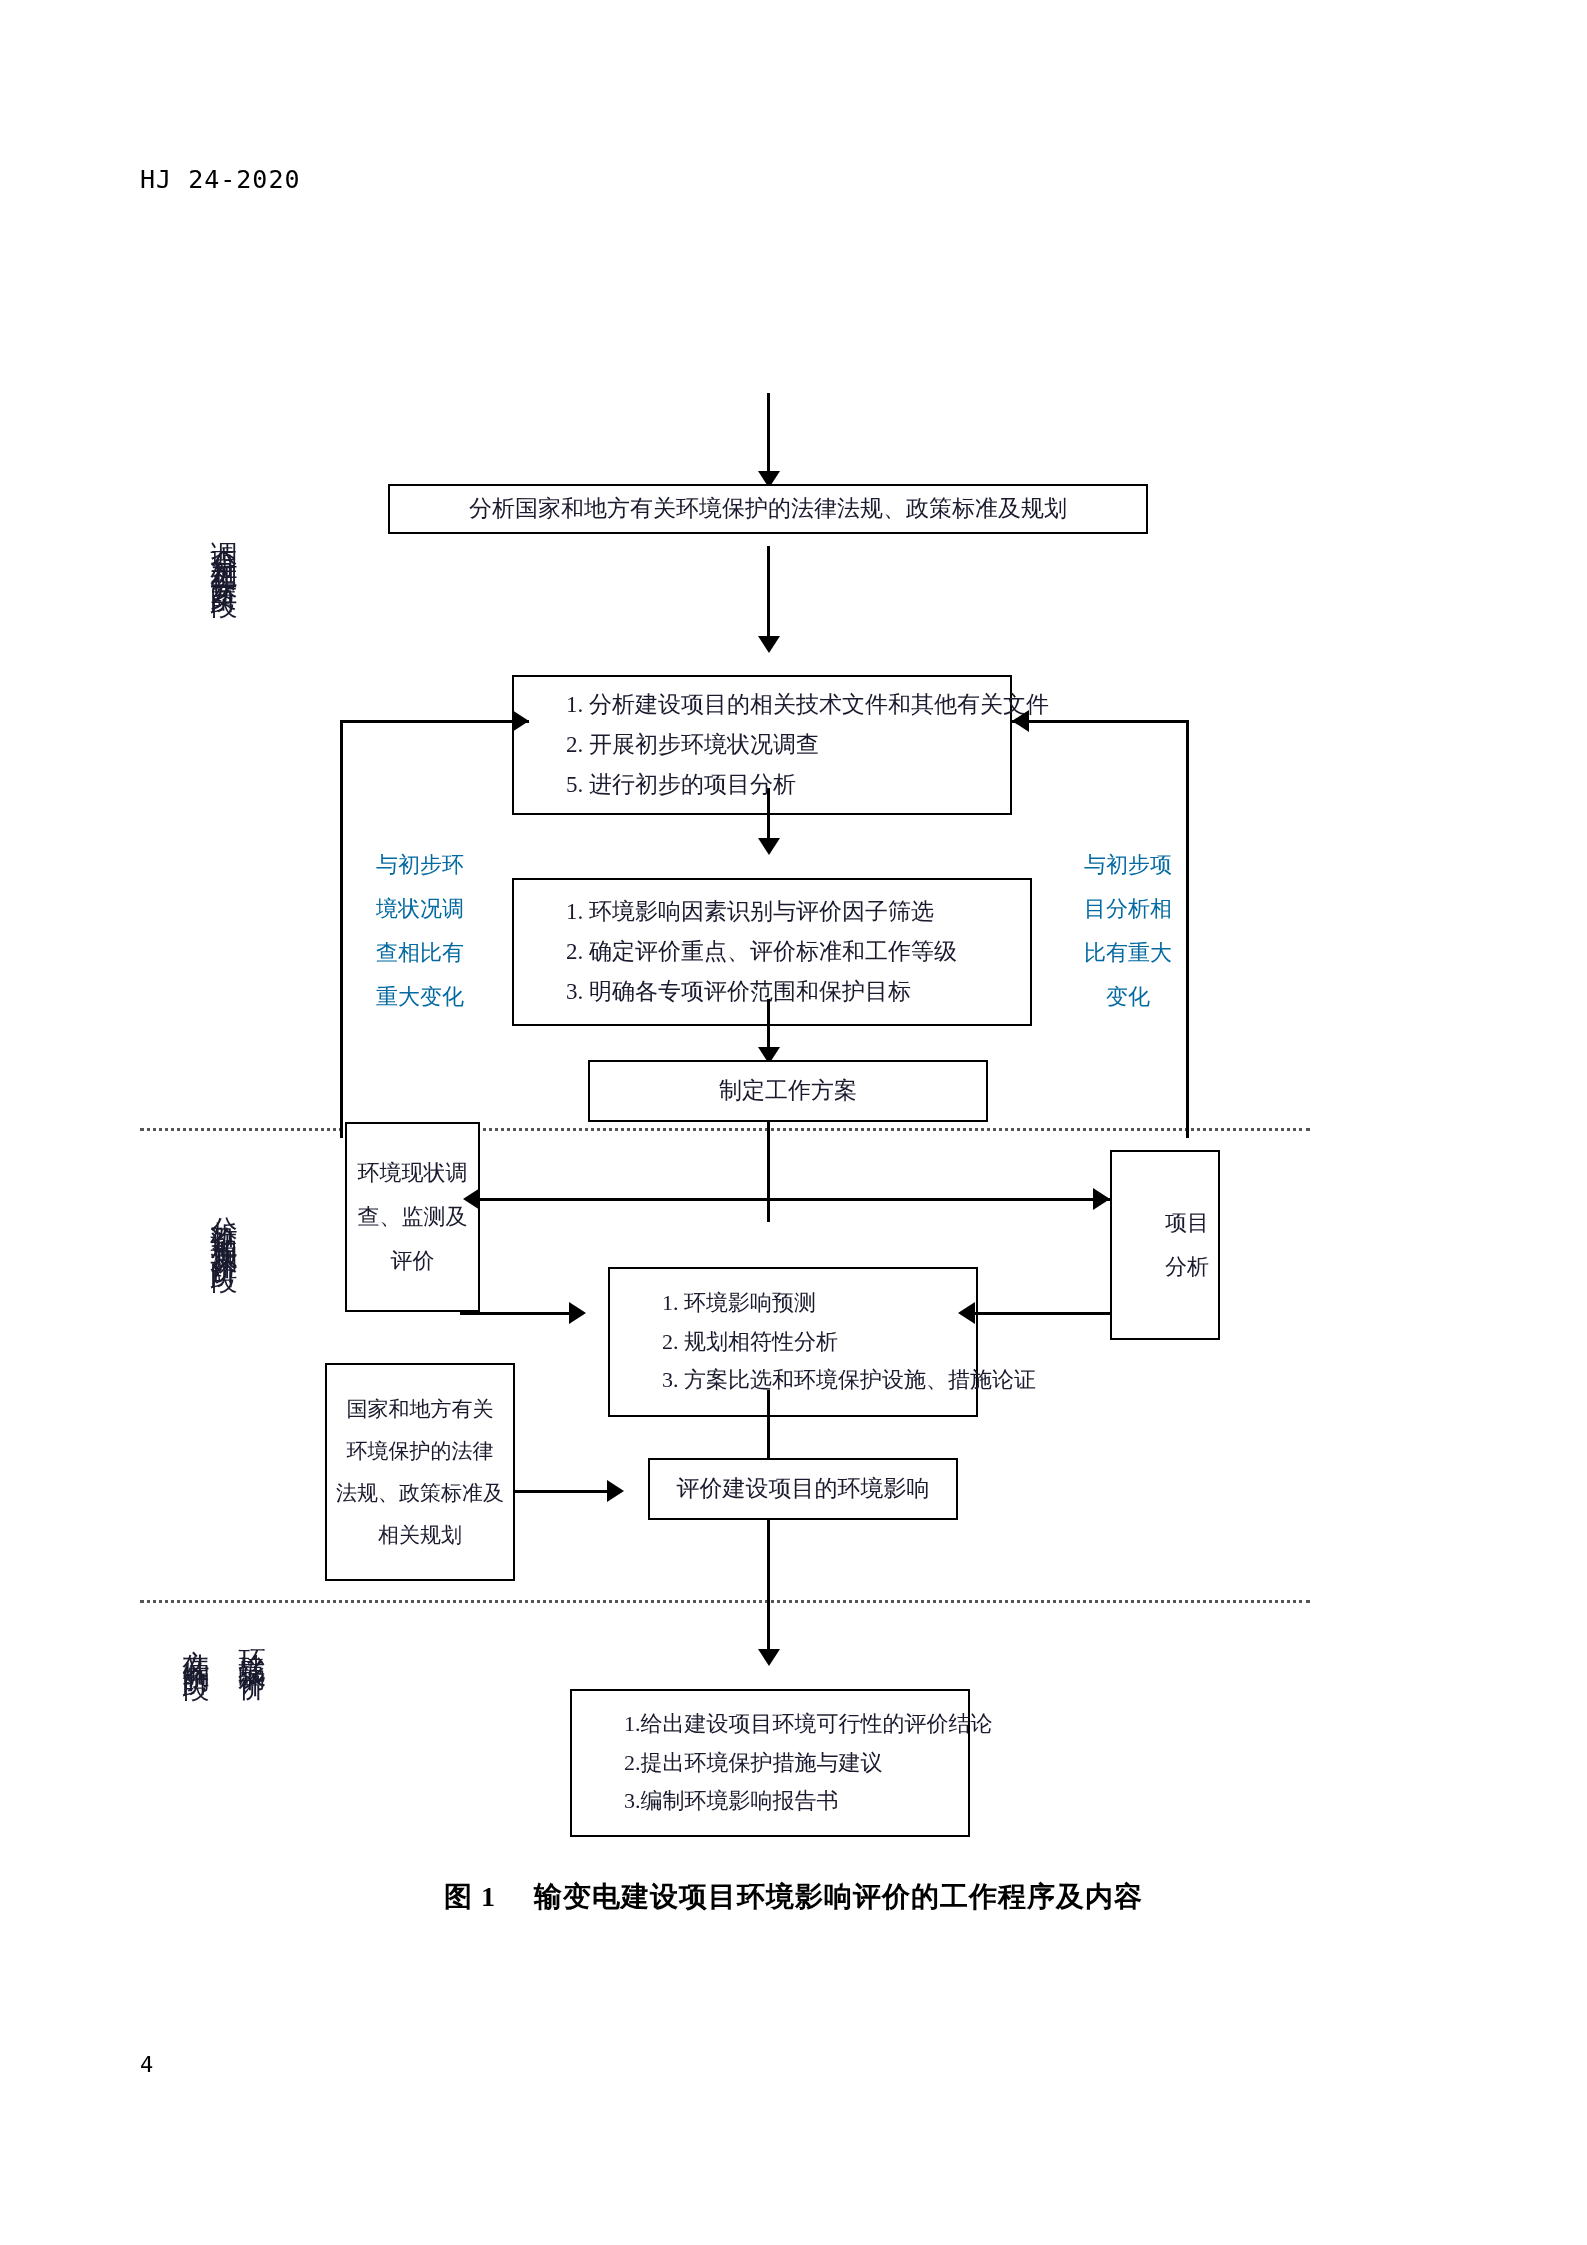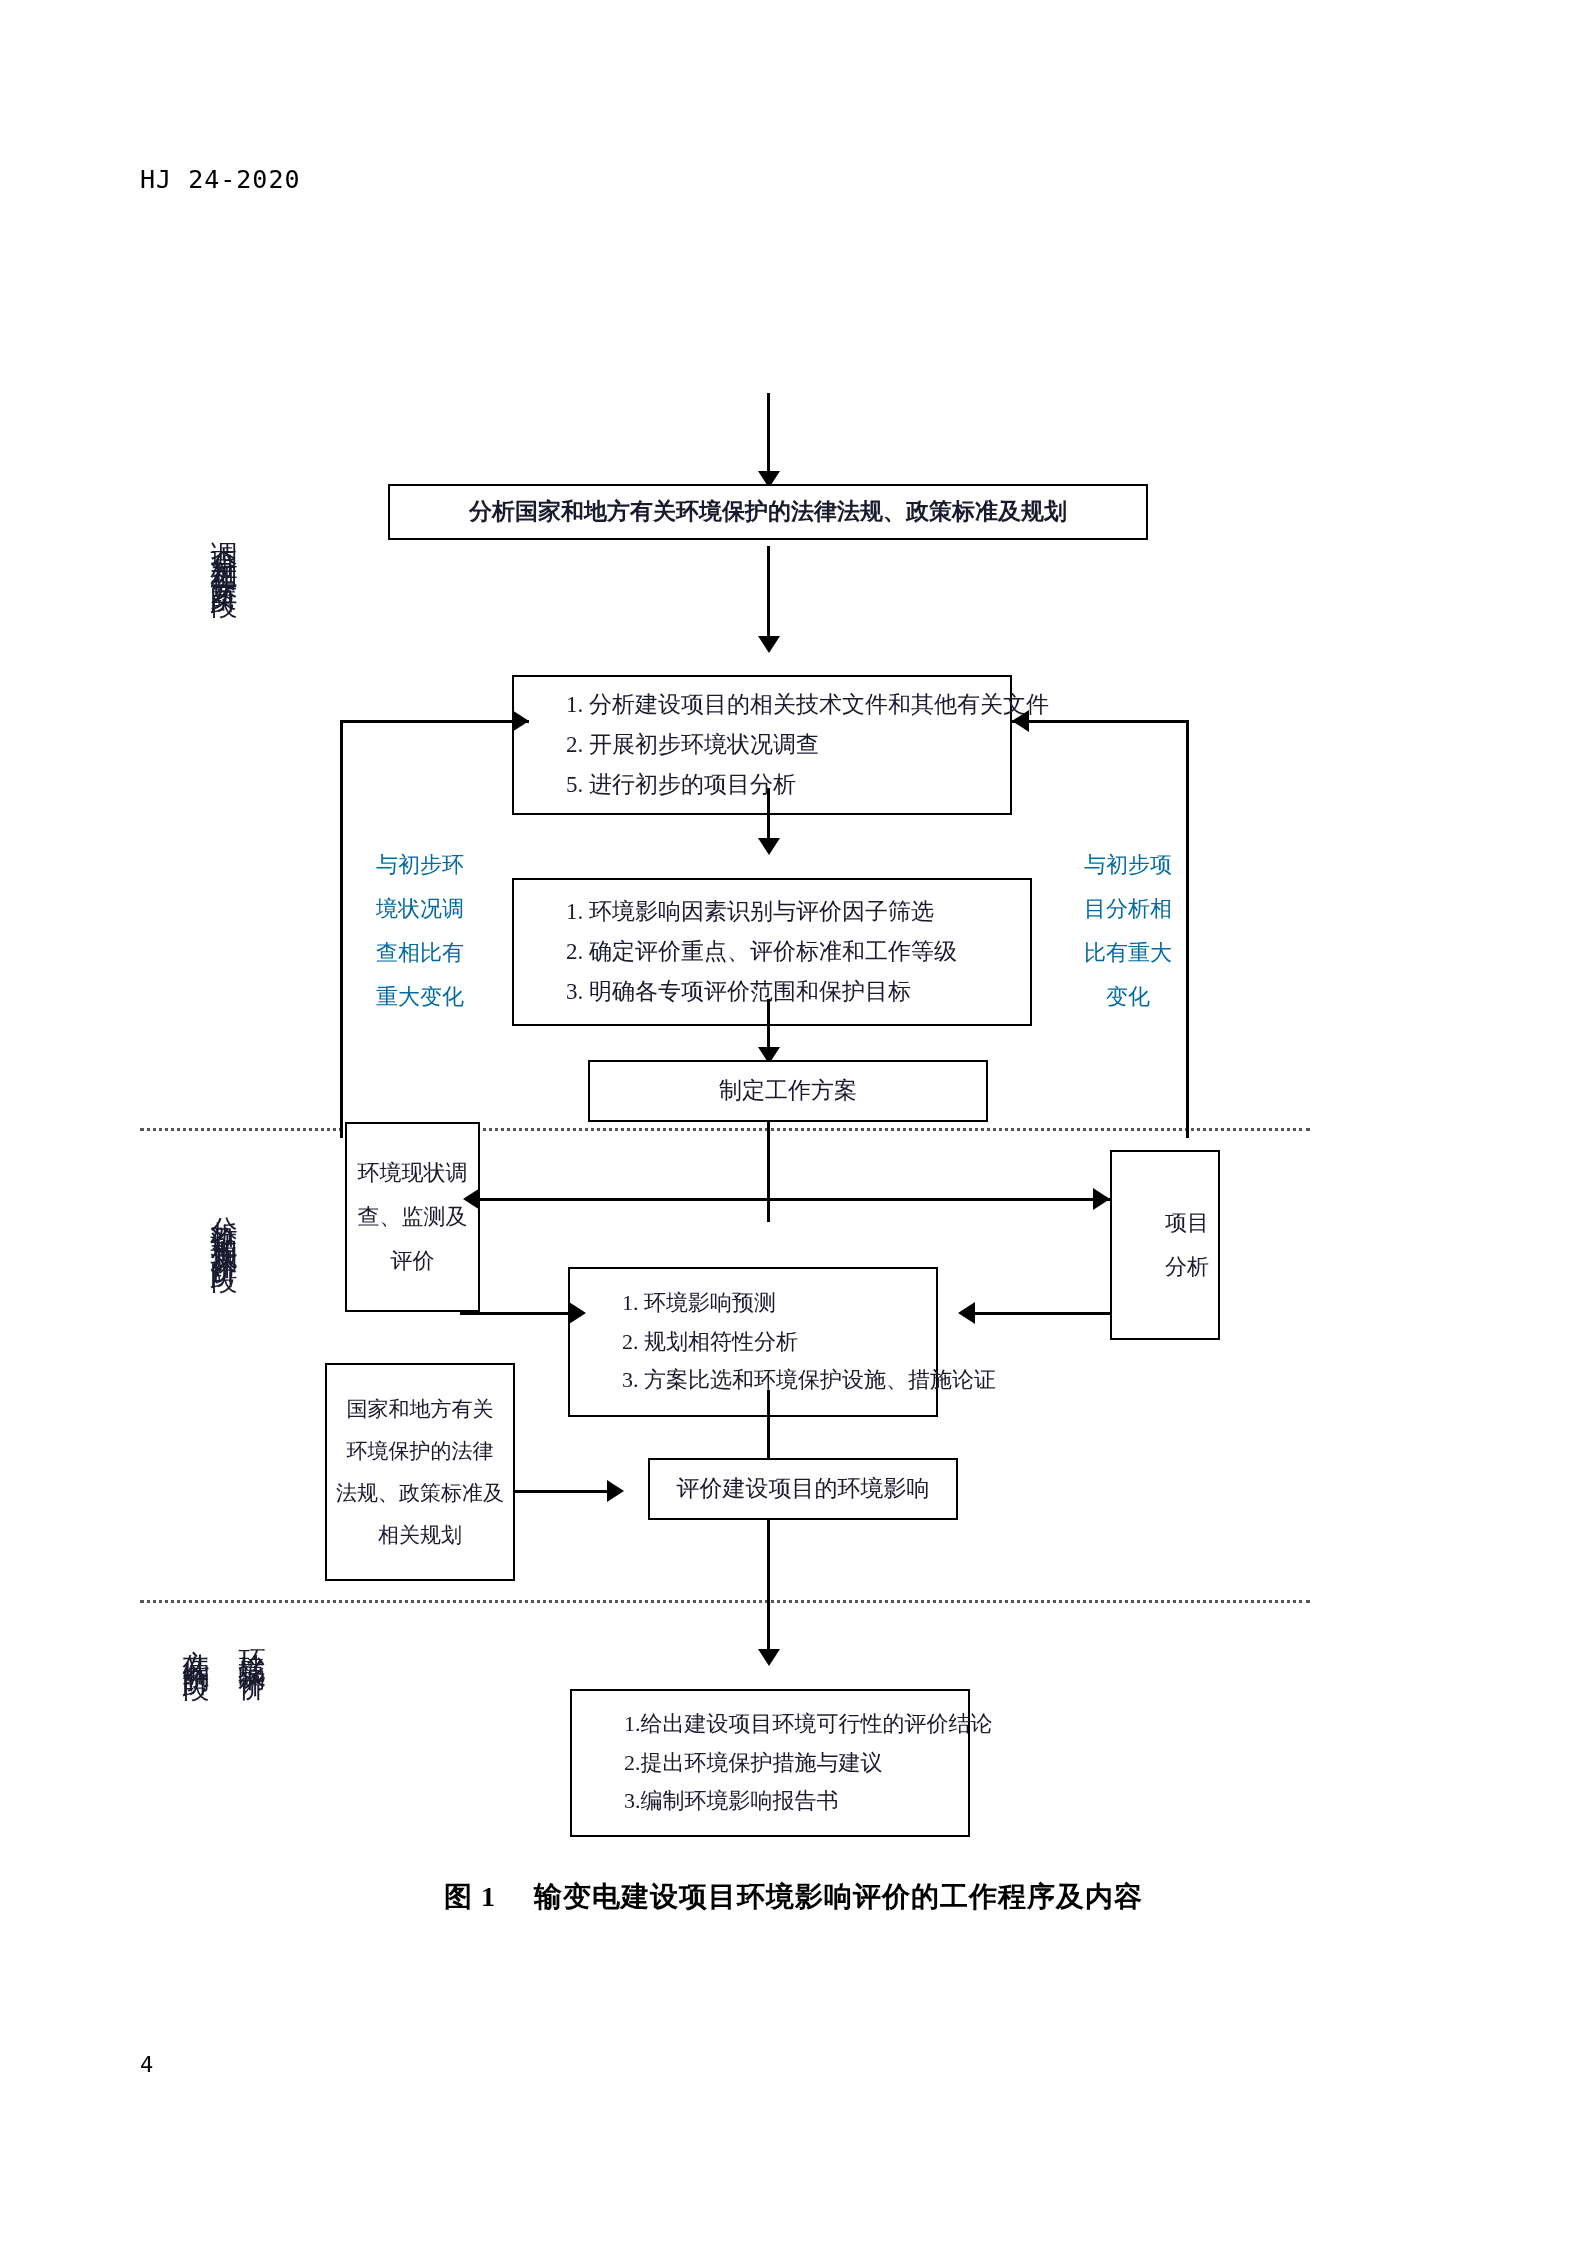--- a/index.html
+++ b/index.html
@@ -143,21 +143,21 @@
 
   <div class="vlabel" style="left:182px; top:1628px;">文件编制阶段</div>
 
   <div class="sep" style="left:140px; top:1128px; width:1170px;"></div>
   <div class="sep" style="left:140px; top:1600px; width:1170px;"></div>
 
 
   <div class="vline" style="left:767px; top:393px; height:88px;"></div>
   <div class="arrow-down" style="left:758px; top:471px;"></div>
 
-  <div class="box center" style="left:388px; top:484px; width:760px; height:56px;font-weight:bold;">
+  <div class="box center" style="left:388px; top:484px; width:760px; height:50px;">
     <div class="line">分析国家和地方有关环境保护的法律法规、政策标准及规划</div>
   </div>
 
   <div class="vline" style="left:767px; top:546px; height:100px;"></div>
   <div class="arrow-down" style="left:758px; top:636px;"></div>
 
   <div class="box listbox" style="left:512px; top:648px; width:500px; height:140px;">
     <div class="line">1. 分析建设项目的相关技术文件和其他有关文件</div>
     <div class="line">2. 开展初步环境状况调查</div>
     <div class="line">5. 进行初步的项目分析</div>
@@ -211,21 +211,21 @@
     <div class="line">项目</div>
     <div class="line">分析</div>
   </div>
 
   <div class="vline" style="left:767px; top:1122px; height:100px;"></div>
 
   <div class="hline" style="left:480px; top:1198px; width:632px;"></div>
   <div class="arrow-left" style="left:463px; top:1188px;"></div>
   <div class="arrow-right" style="left:1093px; top:1188px;"></div>
 
-  <div class="box listbox" style="left:568px; top:1240px; width:370px; height:150px; font-size:22px;">
+  <div class="box listbox" style="left:608px; top:1240px; width:370px; height:150px; font-size:22px;">
     <div class="line">1. 环境影响预测</div>
     <div class="line">2. 规划相符性分析</div>
     <div class="line">3. 方案比选和环境保护设施、措施论证</div>
   </div>
 
   <div class="hline" style="left:460px; top:1312px; width:111px;"></div>
   <div class="arrow-right" style="left:569px; top:1302px;"></div>
 
   <div class="hline" style="left:975px; top:1312px; width:136px;"></div>
   <div class="arrow-left" style="left:958px; top:1302px;"></div>

